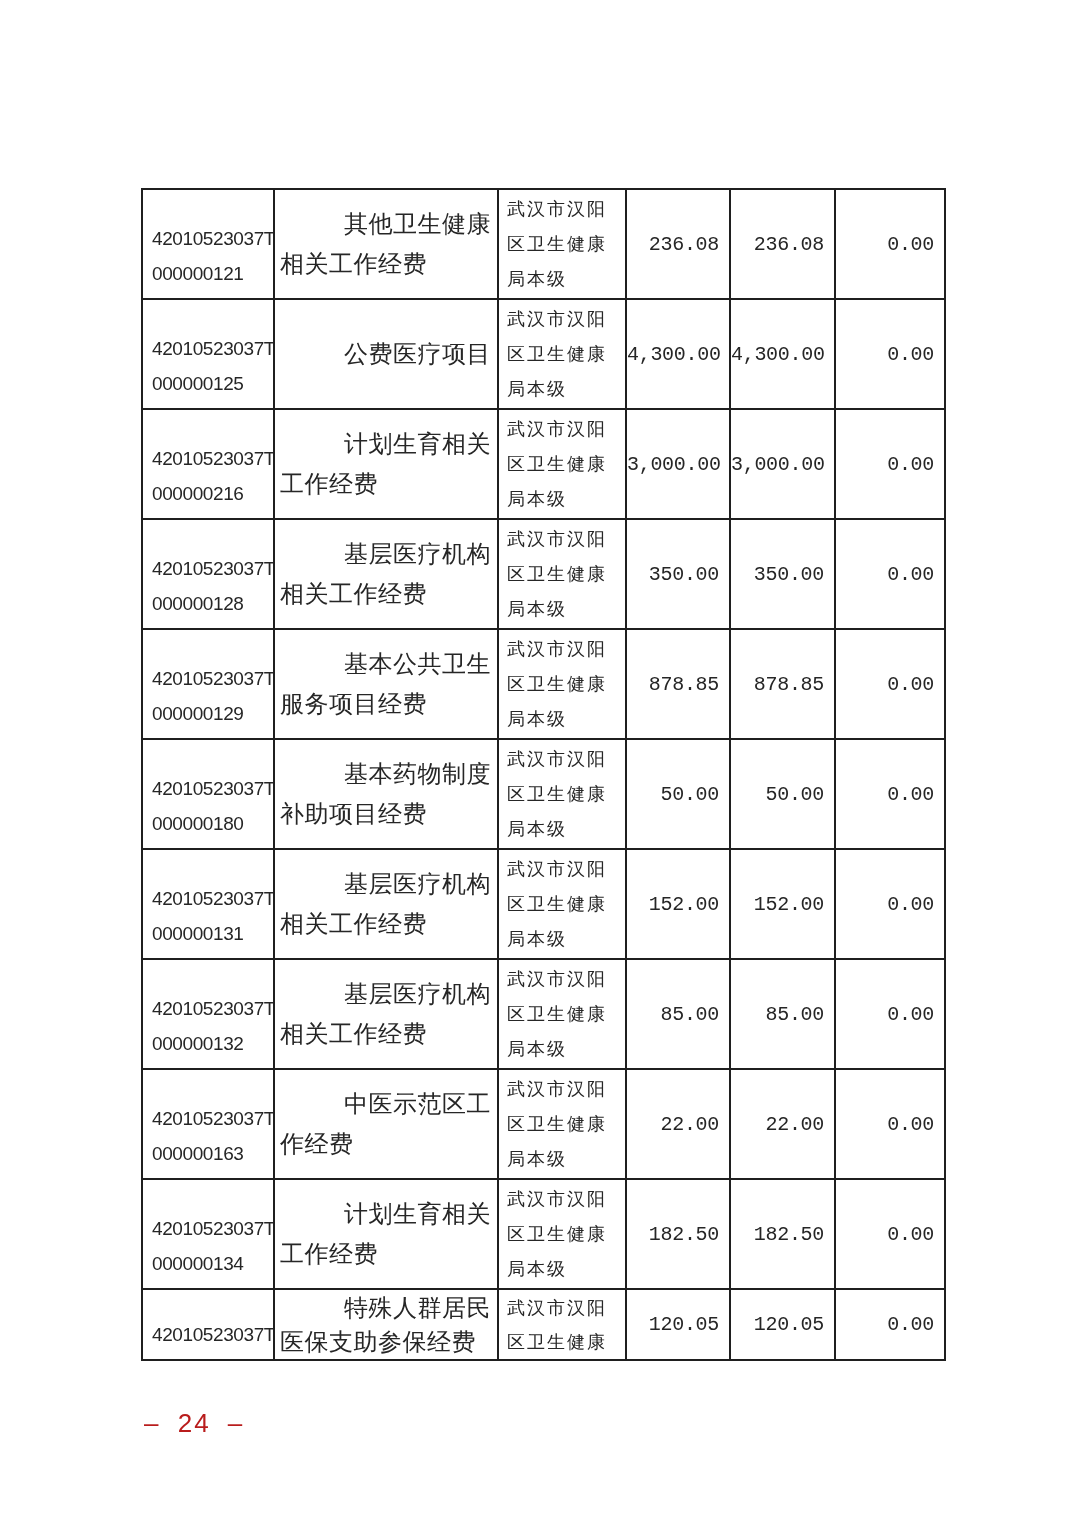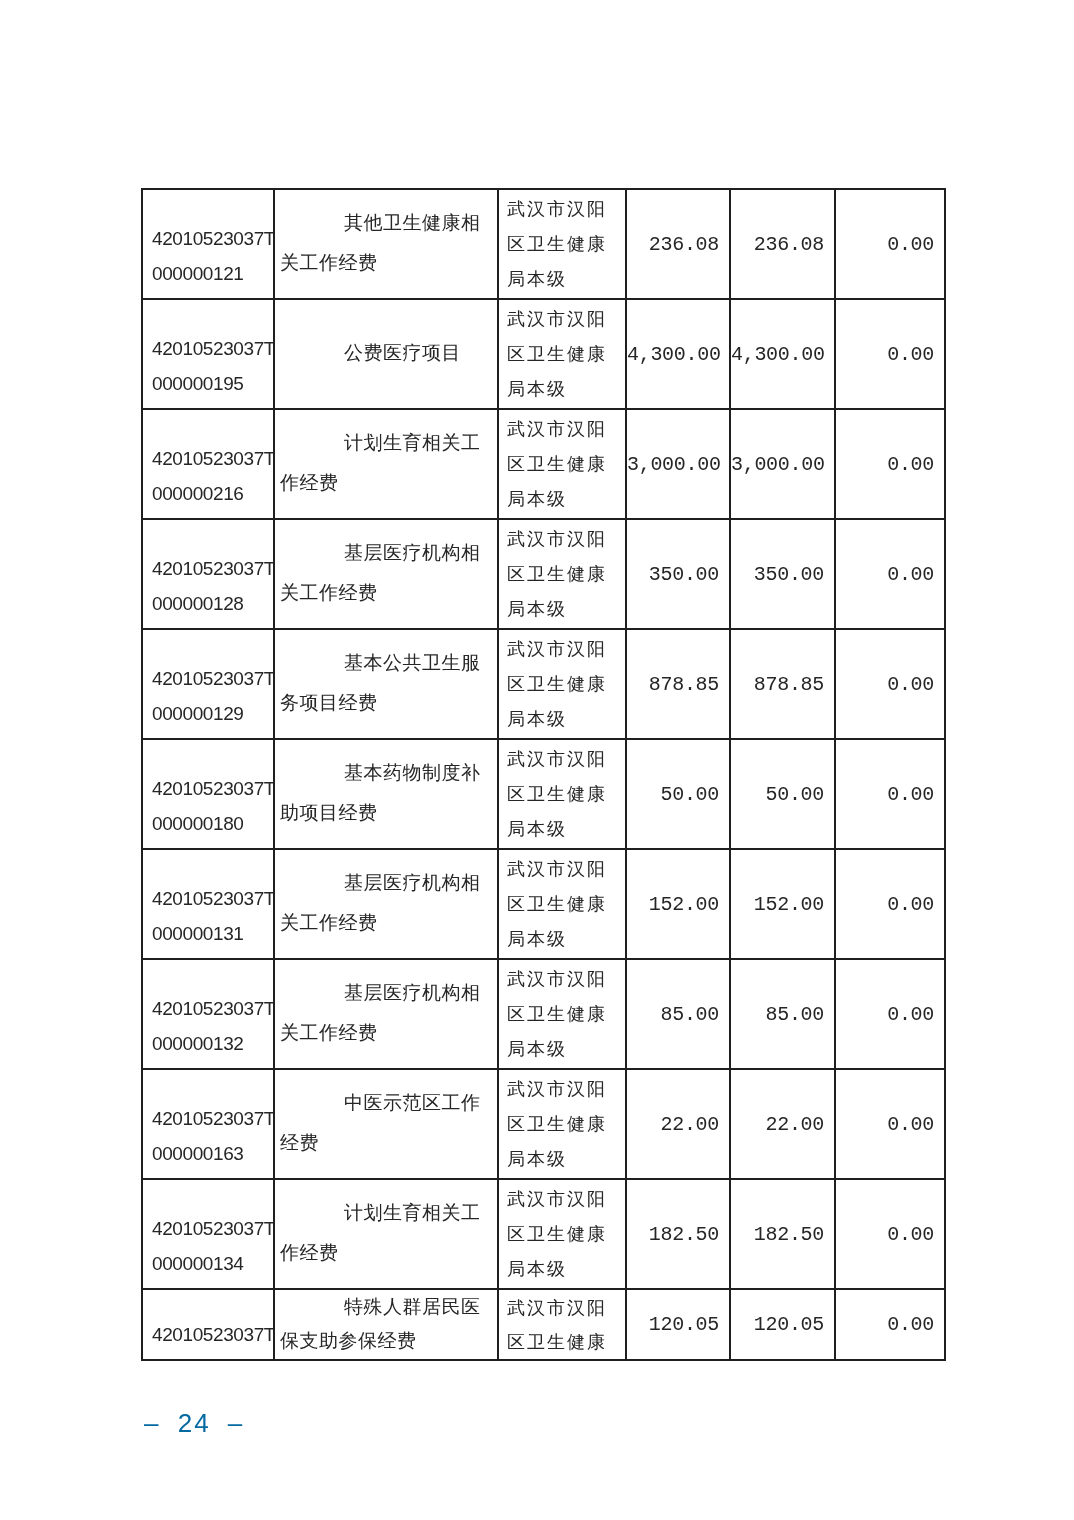--- a/index.html
+++ b/index.html
@@ -45,25 +45,24 @@
     letter-spacing: -0.4px;
   }
   .code-line { line-height: 35px; white-space: nowrap; }
 
   
   .c-project {
     vertical-align: middle;
     padding: 0 5px;
   }
   .project-text {
-    font-size: 19px;
+    font-size: 24px;
     line-height: 40px;
     letter-spacing: 0.5px;
     text-indent: 64px;
-    font-family: Liberation Mono, monospace;
   }
   tr:last-of-type .project-text { line-height: 34px; }
 
   
   .c-unit {
     vertical-align: middle;
     padding: 0 6px 0 8px;
   }
   .unit-text {
     font-size: 18px;
@@ -82,21 +81,21 @@
     letter-spacing: -0.3px;
   }
 
   .footer-page-number {
     position: absolute;
     left: 144px;
     top: 1408px;
     font-size: 26px;
     letter-spacing: 2px;
     word-spacing: 8px;
-    color: #0369a1;
+    color: #b91c1c;
     font-family: "Liberation Sans", sans-serif;
   }
 </style>
 </head>
 <body>
 
 <div class="page">
 
   <table class="budget-table">
     <colgroup>
@@ -127,21 +126,21 @@
             <span>236.08</span>
           </td>
           <td class="c-amt">
             <span>0.00</span>
           </td>
         </tr>
 
         <tr>
           <td class="c-code">
             <div class="code-line">42010523037T</div>
-            <div class="code-line">000000195</div>
+            <div class="code-line">000000125</div>
           </td>
           <td class="c-project">
             <div class="project-text">公费医疗项目</div>
           </td>
           <td class="c-unit">
             <div class="unit-text">武汉市汉阳区卫生健康局本级</div>
           </td>
           <td class="c-amt">
             <span>4,300.00</span>
           </td>

